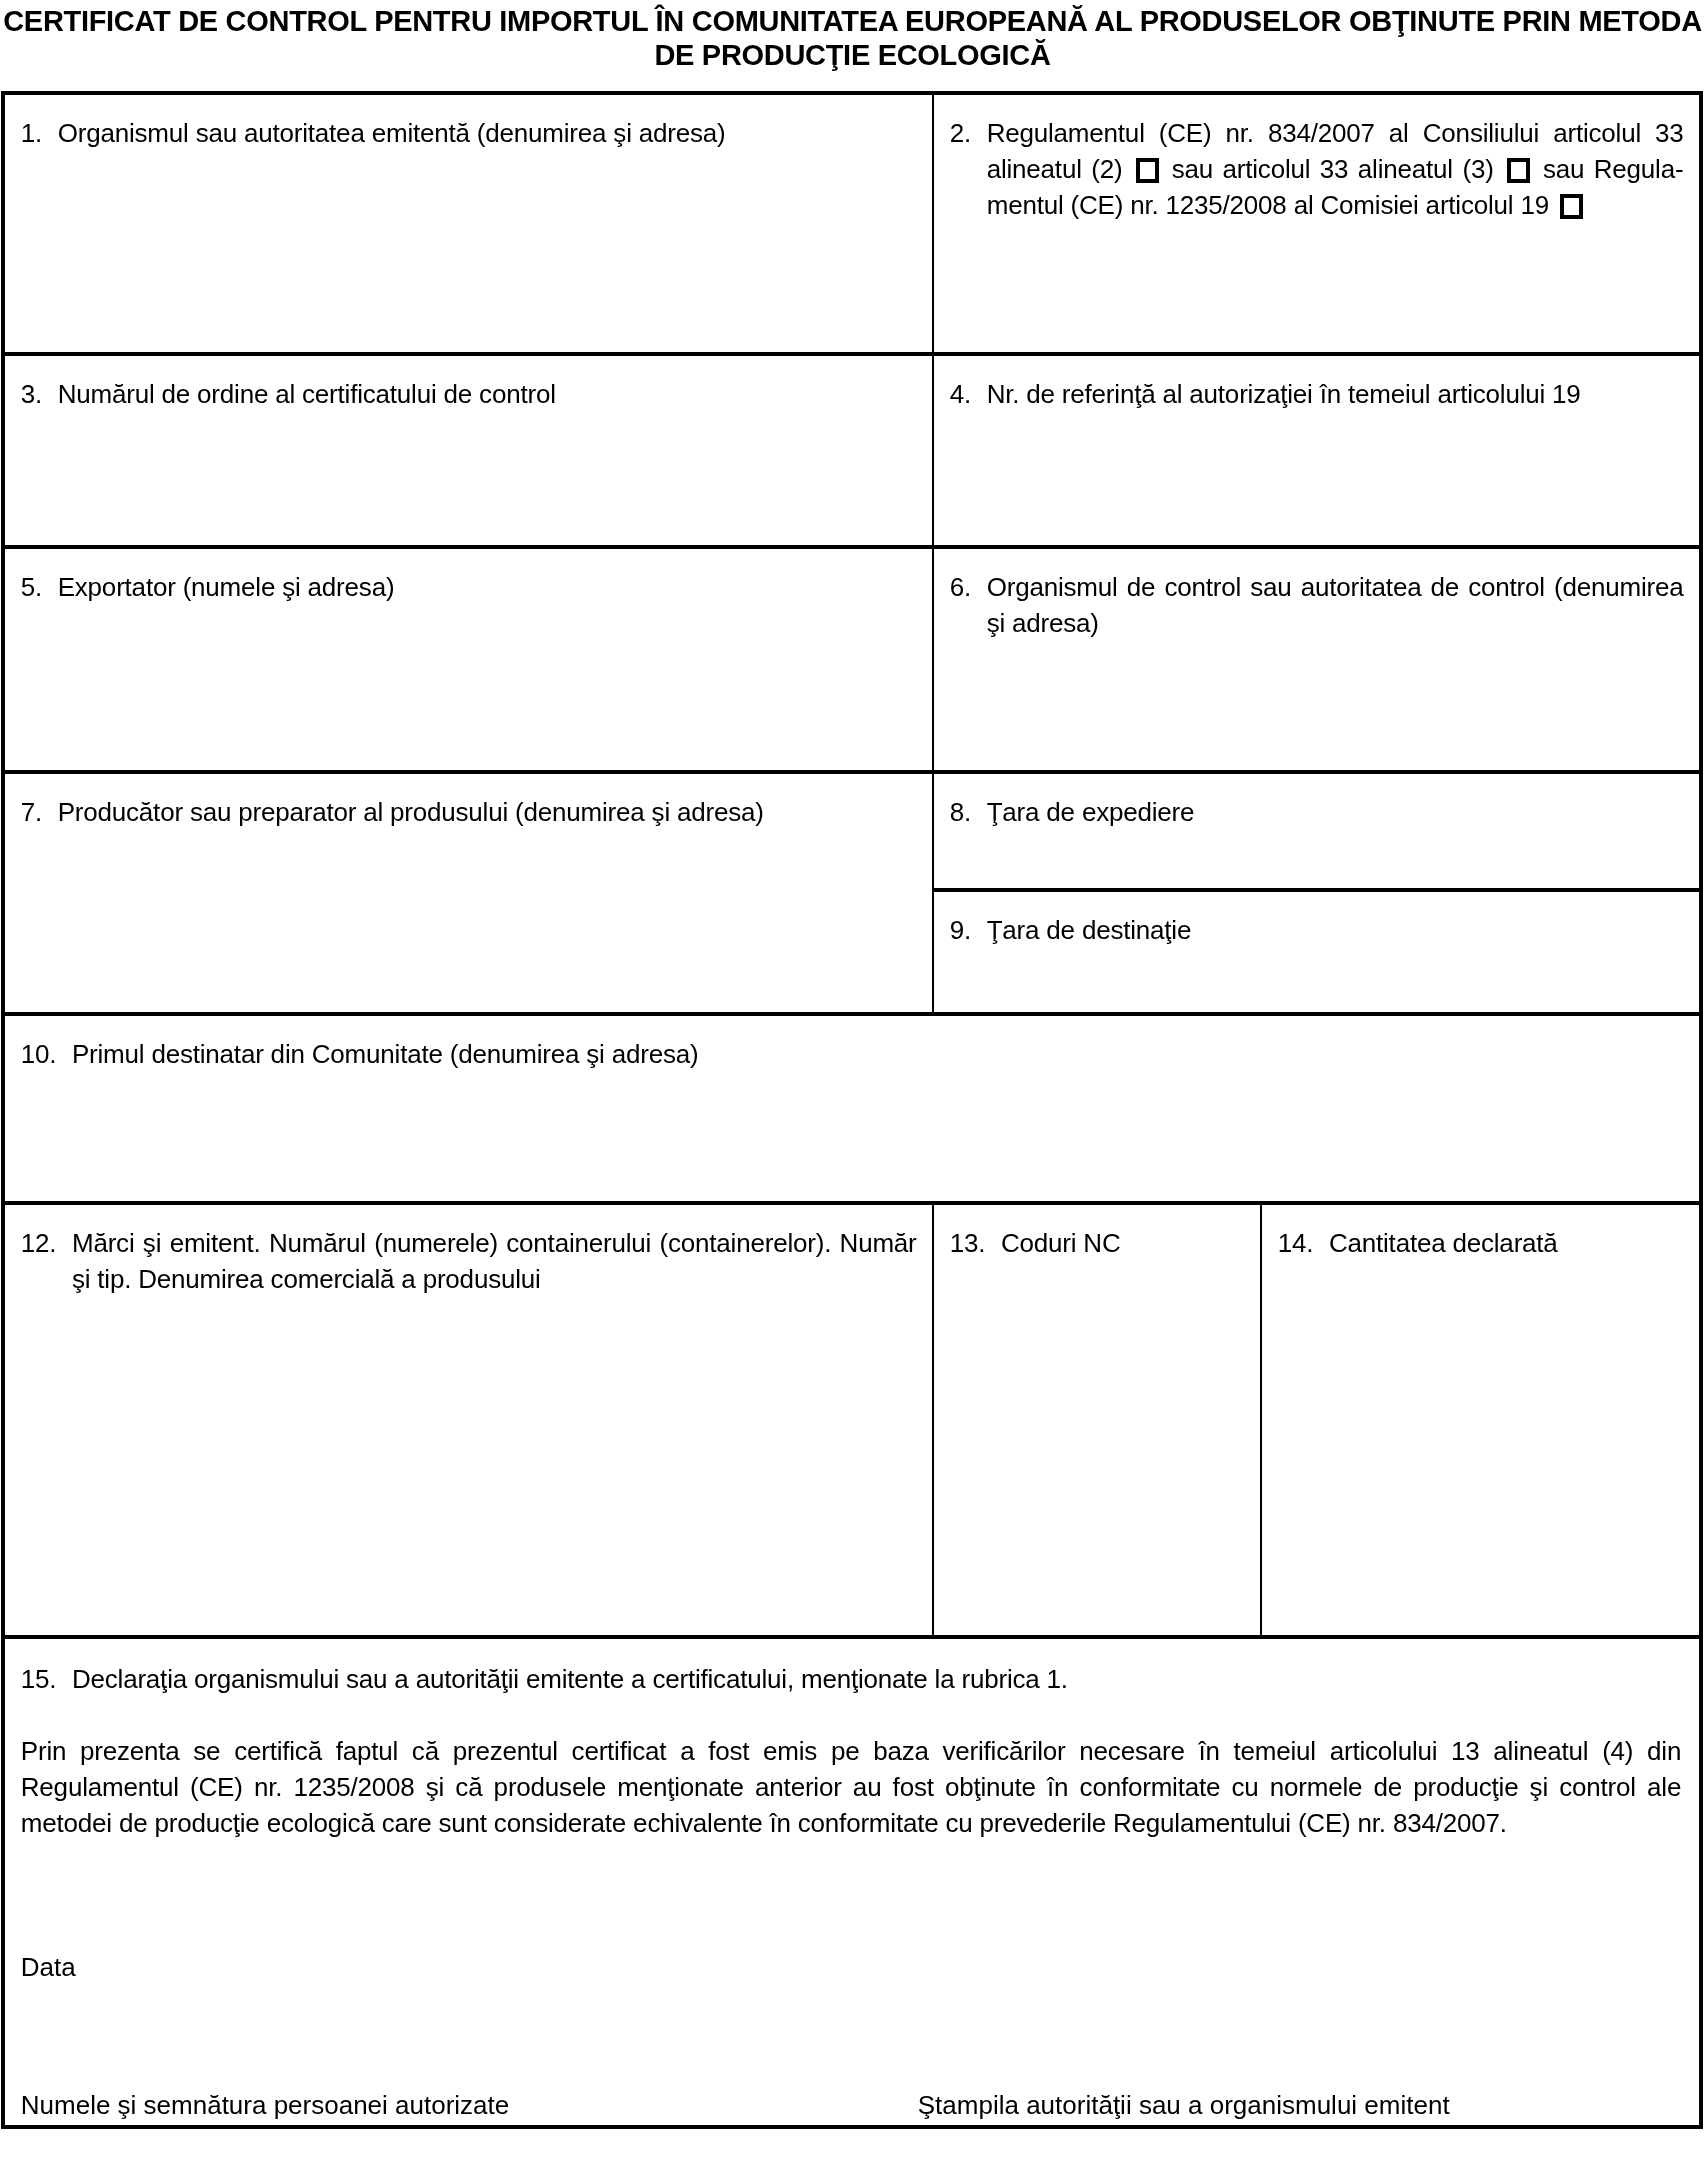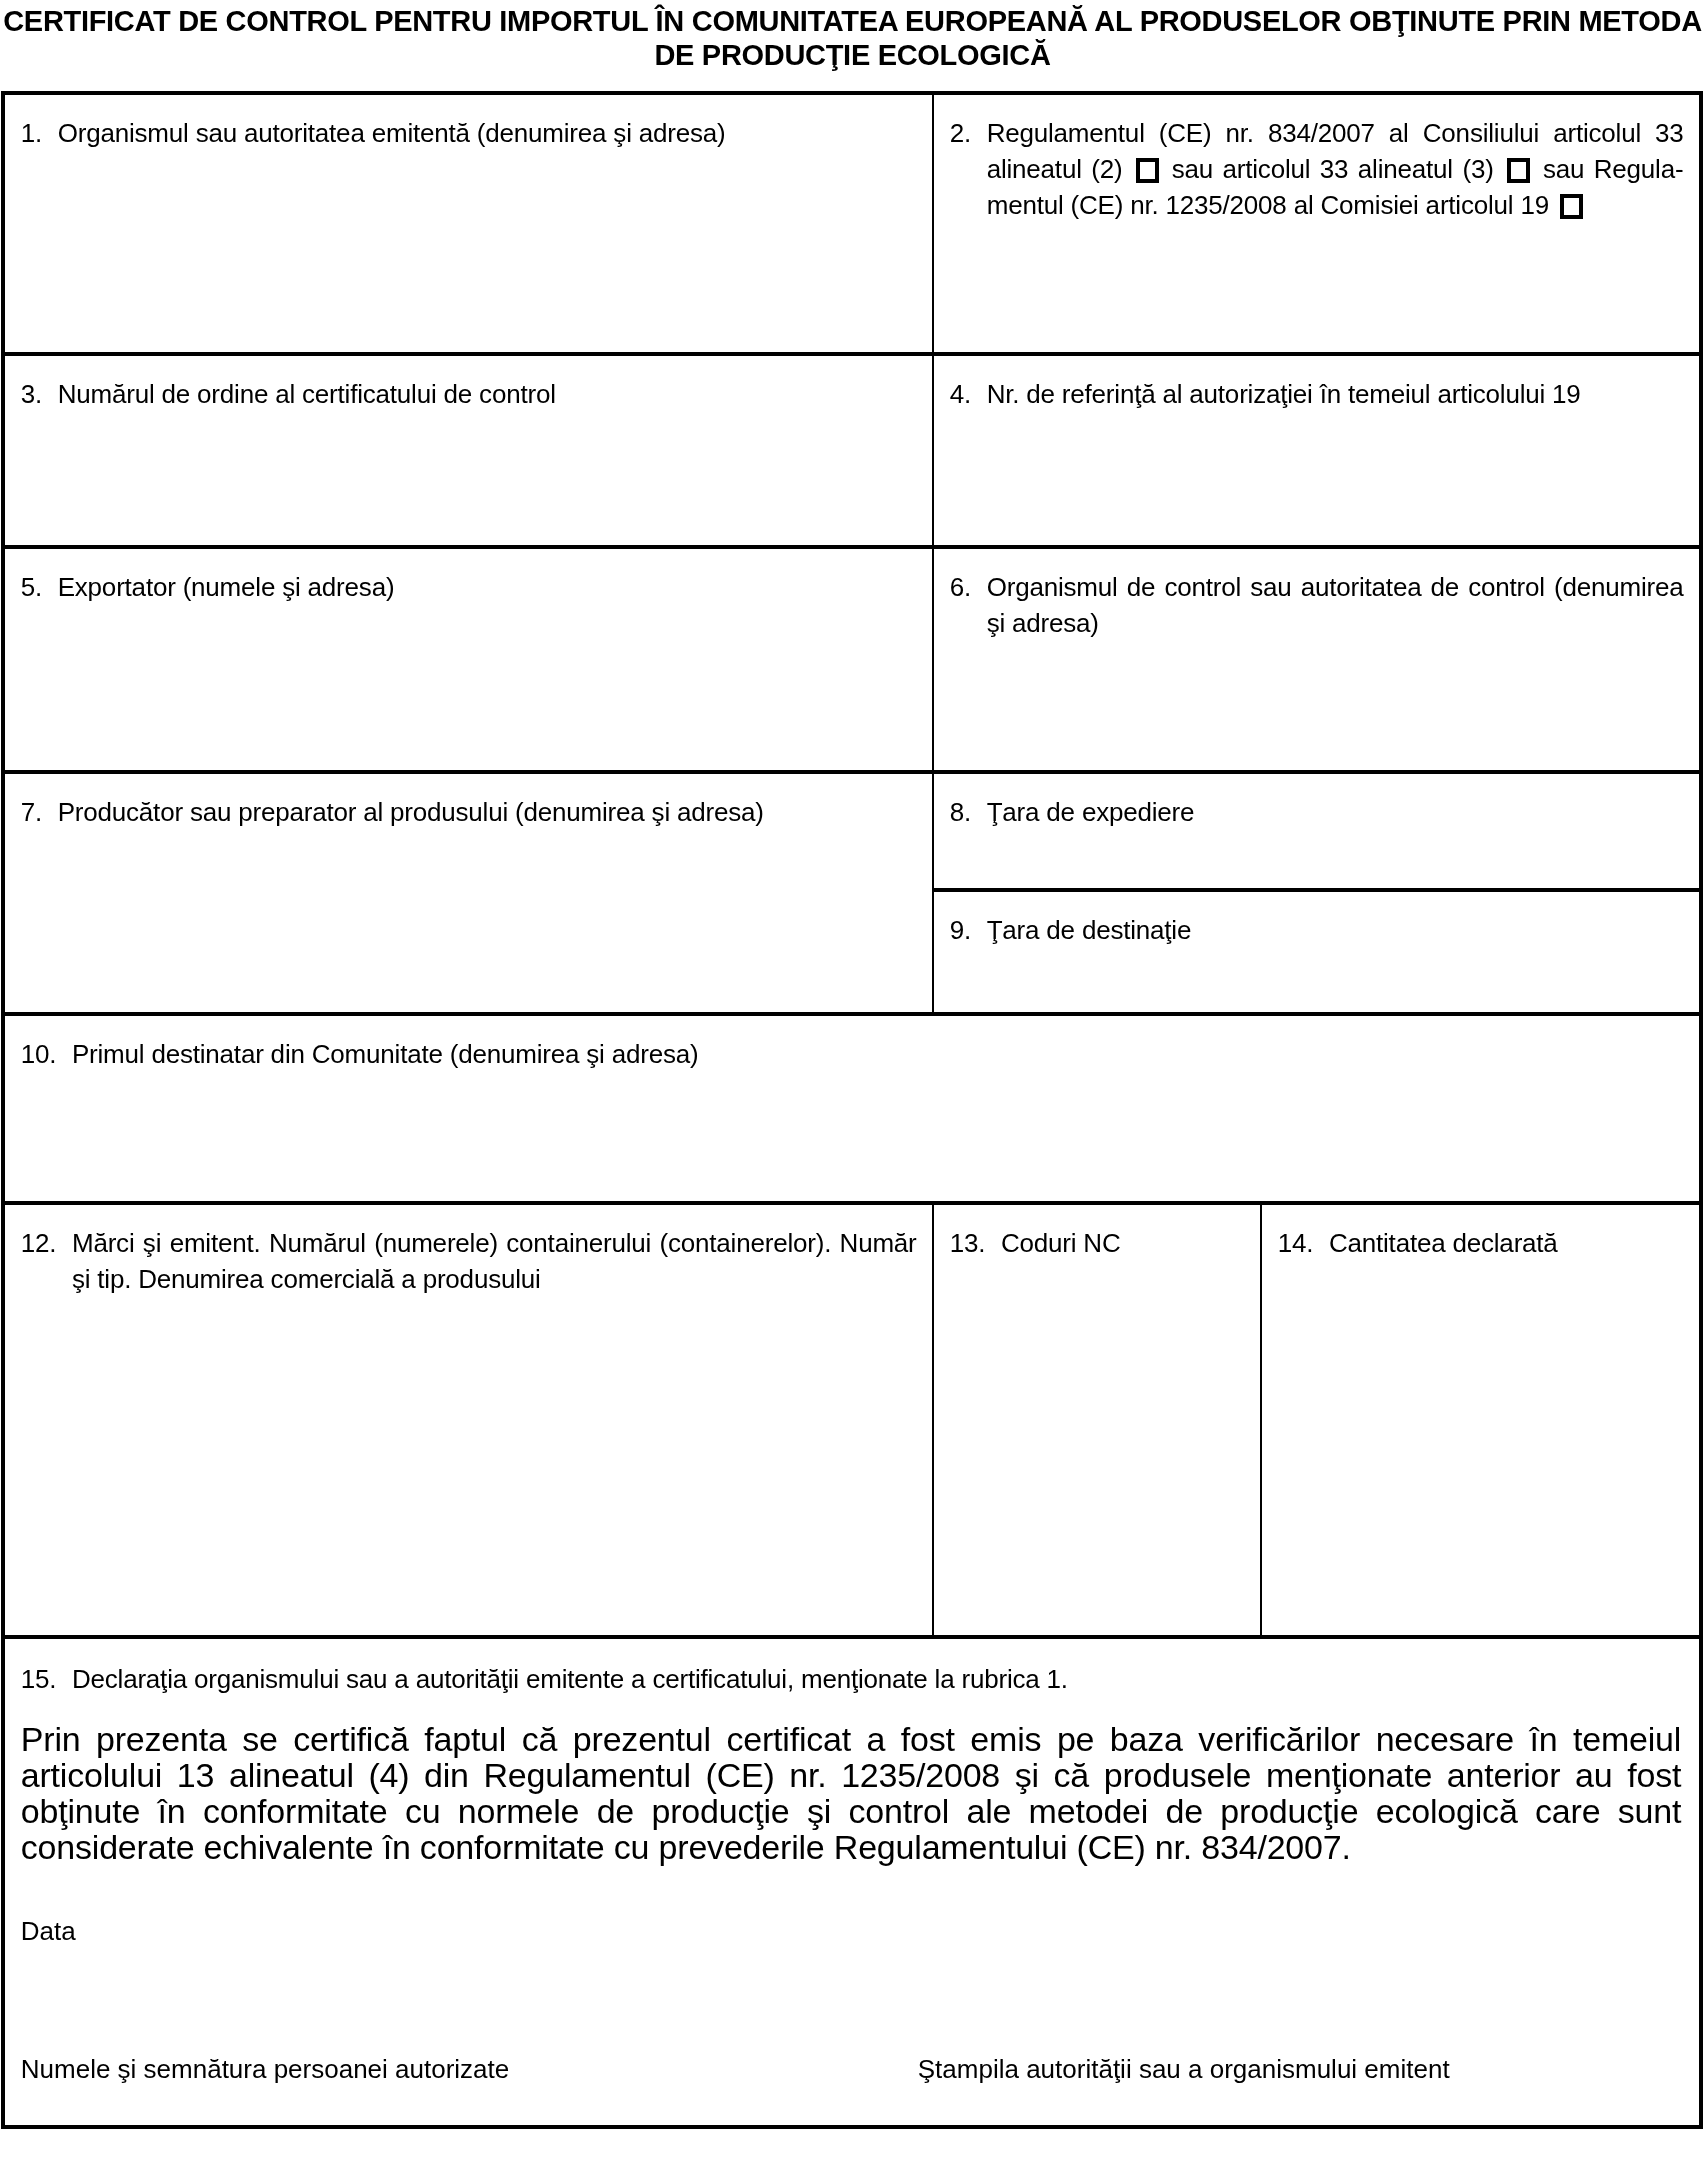--- a/index.html
+++ b/index.html
@@ -55,25 +55,25 @@
     display: inline-block;
     width: 23px; height: 25px;
     border: 4.2px solid #000;
     background: #fff;
     vertical-align: -4.8px;
     margin: 0 3.6px;
   }
 
   .cell15 { width: 100%; padding: 21.6px 18px 0 15.6px; }
   .decl-para {
-    margin-top: 24px;
-    font-size: 34px; line-height: 36px; letter-spacing: -0.2px;
+    margin-top: 36px;
+    font-size: 26px; line-height: 36px; letter-spacing: -0.2px;
     text-align: justify;
   }
-  .data-label { margin-top: 48px; font-size: 26px; line-height: 36px; }
+  .data-label { margin-top: 108px; font-size: 26px; line-height: 36px; }
   .sig-row { display: flex; margin-top: 102px; font-size: 26px; line-height: 36px; }
   .sig-left { width: 897px; flex: 0 0 auto; }
   .sig-right { flex: 1 1 auto; }
 </style>
 </head>
 <body>
 
 <div class="page">
 
   <div class="doc-title">CERTIFICAT DE CONTROL PENTRU IMPORTUL ÎN COMUNITATEA EUROPEANĂ AL PRODUSELOR OBŢINUTE PRIN METODA DE PRODUCŢIE ECOLOGICĂ</div>

